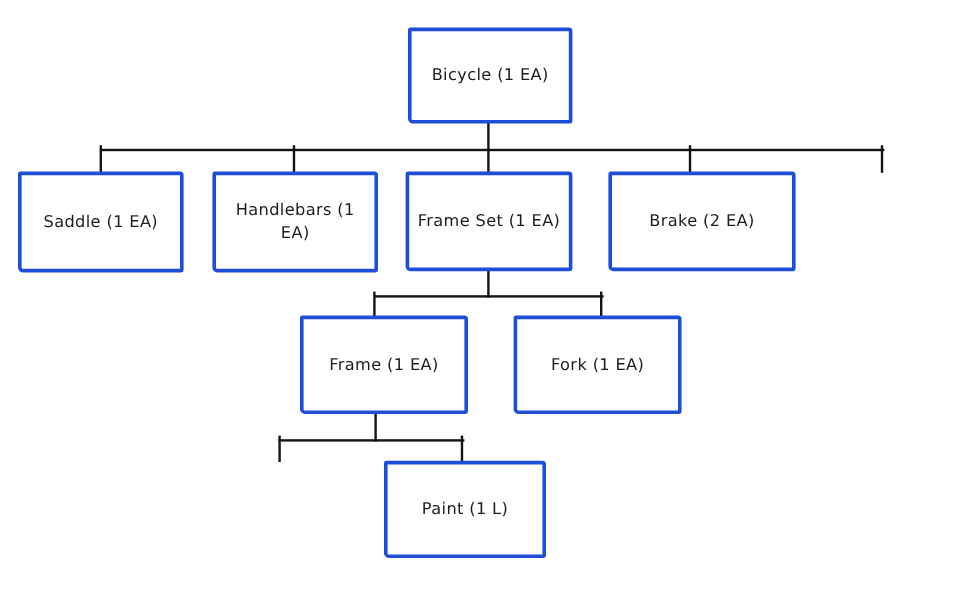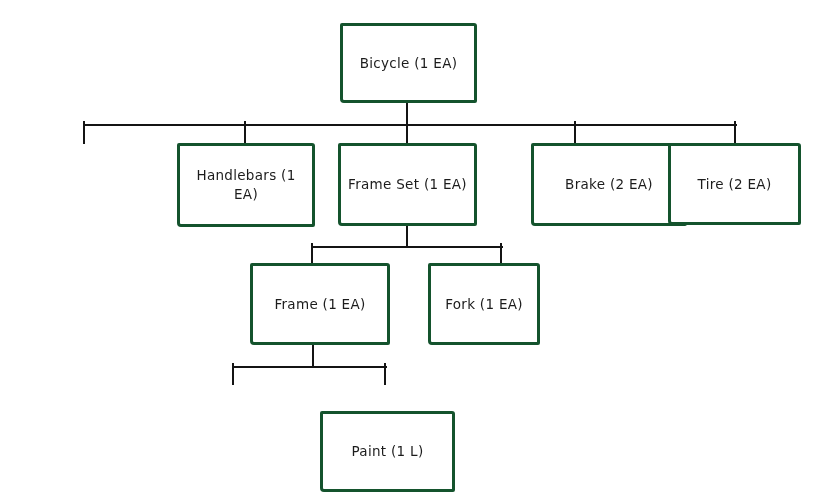--- a/index.html
+++ b/index.html
@@ -12,21 +12,21 @@
     width: 816px;
     height: 499px;
     background: #ffffff;
     font-family: "DejaVu Sans", sans-serif;
     color: #1c1c1c;
     overflow: hidden;
   }
   .node {
     position: absolute;
     box-sizing: border-box;
-    border: 3px solid #14532d;
+    border: 3px solid #1d4ed8;
     border-radius: 2px 3px 2px 4px;
     background: #ffffff;
     display: flex;
     flex-direction: column;
     align-items: center;
     justify-content: center;
     text-align: center;
     font-size: 13.5px;
     letter-spacing: 0.3px;
     line-height: 1.4;
@@ -37,26 +37,26 @@
     background: #141414;
   }
   .line.h { height: 2px; }
   .line.v { width: 2px; }
 
   
   #n-bicycle     { left: 340px; top: 23px;  width: 137px; height: 80px; }
   #n-saddle      { left: 15px;  top: 143px; width: 138px; height: 84px; }
   #n-handlebars  { left: 177px; top: 143px; width: 138px; height: 84px; align-items: flex-end; }
   #n-frameset    { left: 338px; top: 143px; width: 139px; height: 83px; text-align: right; }
-  #n-brake       { left: 507px; top: 143px; width: 156px; height: 83px; margin-left: 24px; }
+  #n-brake       { left: 507px; top: 143px; width: 156px; height: 83px; }
   #n-tire        { left: 668px; top: 143px; width: 133px; height: 82px; }
   #n-frame       { left: 250px; top: 263px; width: 140px; height: 82px; }
-  #n-fork        { left: 428px; top: 263px; width: 112px; height: 82px; align-items: center; }
+  #n-fork        { left: 428px; top: 263px; width: 140px; height: 82px; align-items: center; }
   #n-aluminum    { left: 164px; top: 384px; width: 138px; height: 81px; }
-  #n-paint       { left: 320px; top: 384px; width: 135px; height: 81px; margin-top: 27px; }
+  #n-paint       { left: 320px; top: 384px; width: 135px; height: 81px; }
 
   
   #c-bicycle-down   { left: 406px; top: 101px; height: 43px; }
   #c-level2-bus     { left: 84px;  top: 124px; width: 653px; }
   #c-stub-saddle    { left: 83px;  top: 121px; height: 23px; }
   #c-stub-handlebars{ left: 244px; top: 121px; height: 23px; }
   #c-stub-brake     { left: 574px; top: 121px; height: 23px; }
   #c-stub-tire      { left: 734px; top: 121px; height: 23px; }
   #c-frameset-down  { left: 406px; top: 224px; height: 24px; }
   #c-level3-bus     { left: 312px; top: 246px; width: 191px; }
@@ -84,36 +84,36 @@
   <div class="line v" id="c-stub-fork"></div>
   <div class="line v" id="c-frame-down"></div>
   <div class="line h" id="c-level4-bus"></div>
   <div class="line v" id="c-stub-aluminum"></div>
   <div class="line v" id="c-stub-paint"></div>
 
   <div class="node" id="n-bicycle">
     <span>Bicycle (1 EA)</span>
   </div>
 
+  <div class="node" id="n-saddle">
+    <span>Saddle (1 EA)</span>
+  </div>
 
   <div class="node" id="n-handlebars">
     <span>Handlebars (1 EA)</span>
   </div>
 
   <div class="node" id="n-frameset">
     <span>Frame Set (1 EA)</span>
   </div>
 
   <div class="node" id="n-brake">
     <span>Brake (2 EA)</span>
   </div>
 
-  <div class="node" id="n-tire">
-    <span>Tire (2 EA)</span>
-  </div>
 
   <div class="node" id="n-frame">
     <span>Frame (1 EA)</span>
   </div>
 
   <div class="node" id="n-fork">
     <span>Fork (1 EA)</span>
   </div>
 
 

